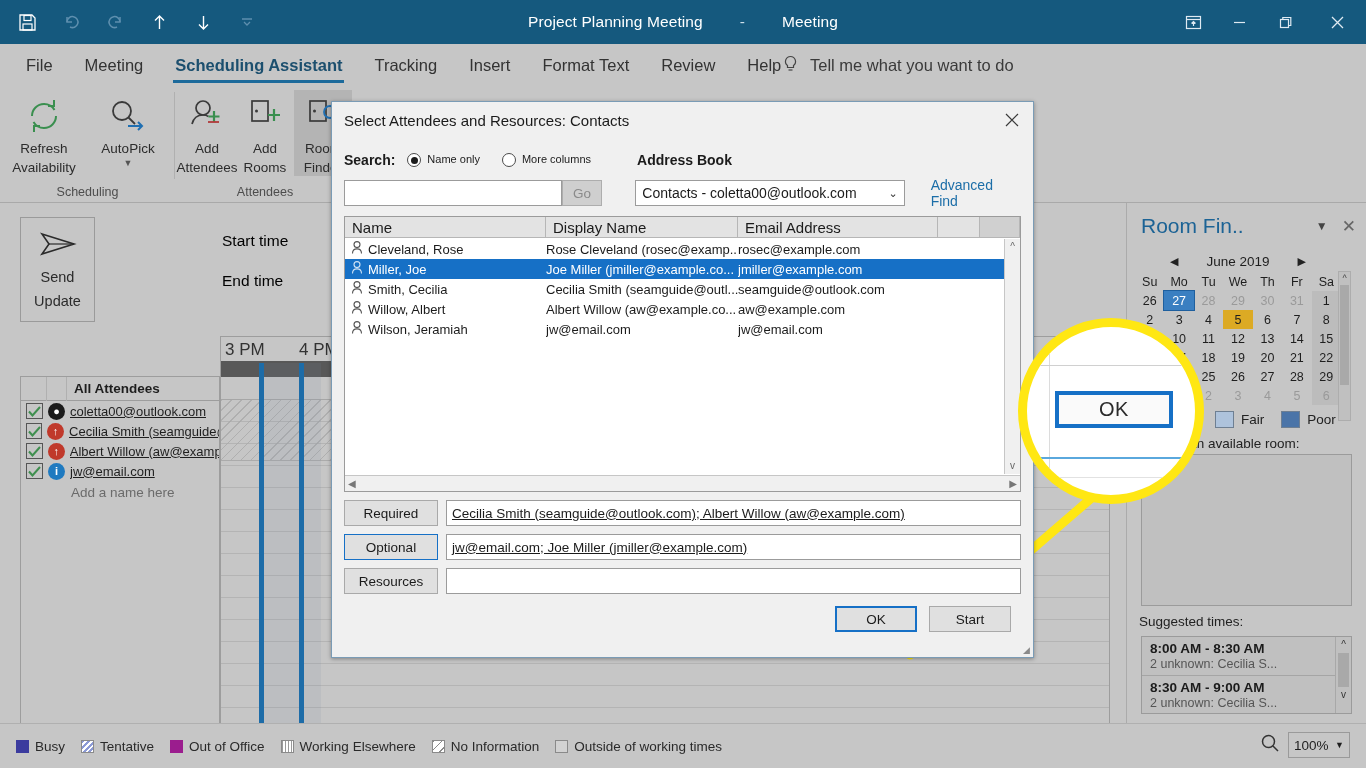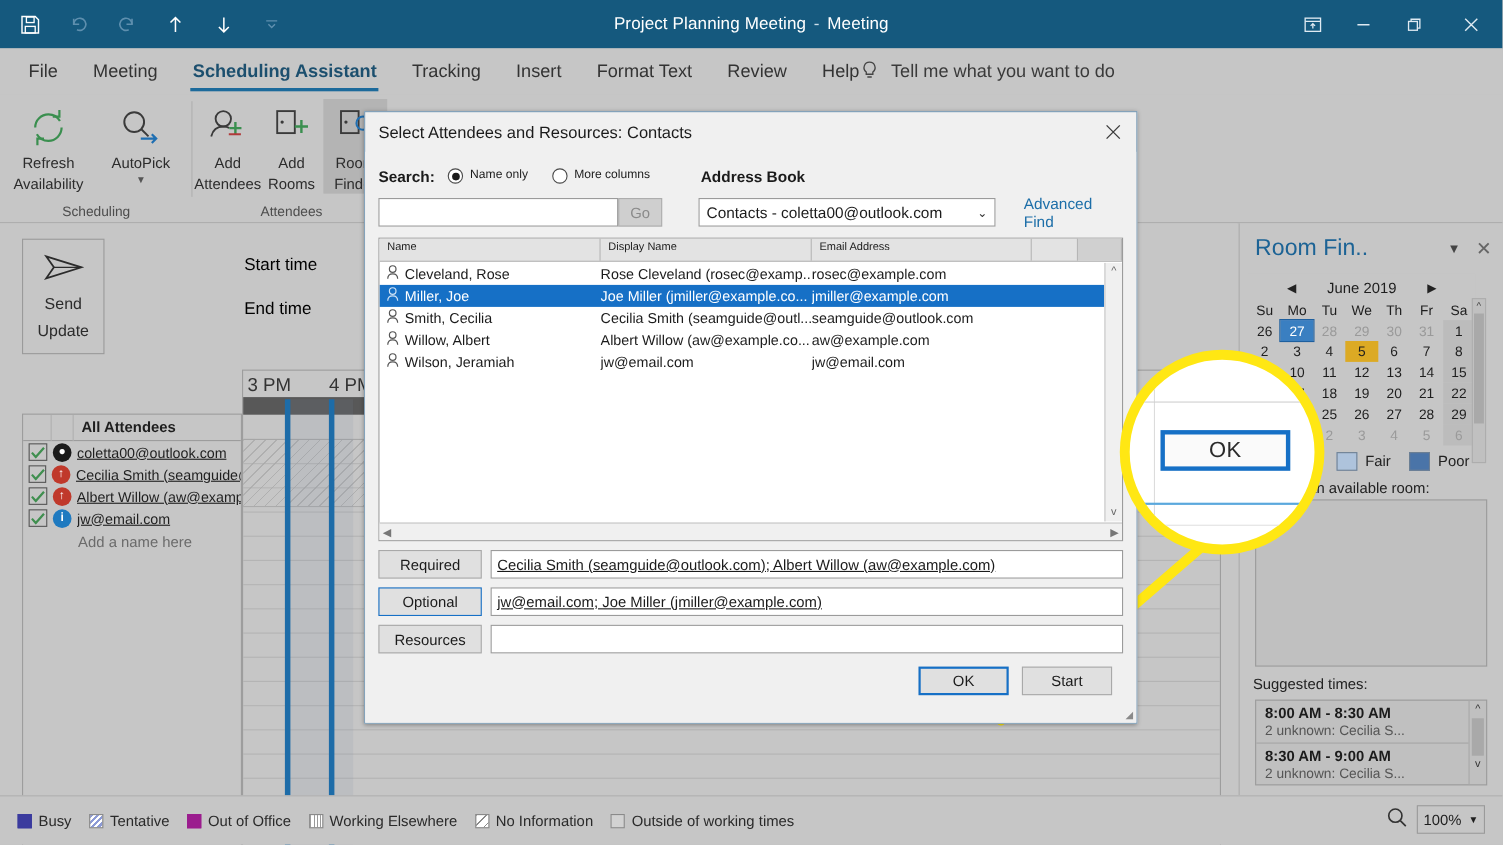--- a/index.html
+++ b/index.html
@@ -19,21 +19,21 @@
   }
   .qat{ position:absolute; left:14px; top:0; height:44px; display:flex; align-items:center; gap:18px; }
   .qat .qicon{ width:26px; height:26px; display:flex; align-items:center; justify-content:center;
     color:#cfe2ee; font-size:19px; line-height:1; }
   .qat .qicon.bright{ color:#ffffff; }
   .qat .qicon.dim{ color:#5e8fae; }
   .qat .qicon.small{ font-size:12px; }
   .title-text{
     position:absolute; left:0; top:0; width:1366px; height:44px;
     display:flex; align-items:center; justify-content:center;
-    font-size:15.5px; color:#ffffff; letter-spacing:.1px;
+    font-size:15.5px; color:#ffffff; letter-spacing:.1px;gap:30px;
   }
   .title-text .sep{ margin:0 7px; color:#cddfea; }
   .winbtns{ position:absolute; right:0; top:0; height:44px; display:flex; align-items:stretch; }
   .winbtn{ width:46px; display:flex; align-items:center; justify-content:center;
     color:#dfeaf2; font-size:16px; }
   .winbtn.close{ width:58px; font-size:19px; }
   .winbtn svg{ display:block; }
 
   
   .tabstrip{
@@ -199,21 +199,21 @@
   .srow2{ display:flex; align-items:center; height:34px; margin-top:2px; }
   .searchbox{ width:225px; height:26px; background:#fff; border:1px solid #9b9b9b; }
   .gobtn{ width:42px; height:26px; background:#cfcfcf; border:1px solid #adadad;
     display:flex; align-items:center; justify-content:center; font-size:13.5px; color:#8a8a8a; }
   .abselect{ width:278px; height:26px; margin-left:33px; background:#fff; border:1px solid #9b9b9b;
     display:flex; align-items:center; padding:0 6px; font-size:14px; color:#1b1b1b; justify-content:space-between; }
   .abselect .cv{ font-size:11px; color:#333; }
   .advfind{ margin-left:26px; font-size:14px; color:#1c6ea8; }
   .listwrap{ margin-top:6px; border:1px solid #9b9b9b; background:#fff; height:276px; position:relative; }
   .lhead{ display:flex; height:21px; background:#e3e3e3; border-bottom:1px solid #b6b6b6; }
-  .lhead .hc{ border-right:1px solid #b6b6b6; font-size:10px; color:#1b1b1b;
+  .lhead .hc{ border-right:1px solid #b6b6b6; font-size:15px; color:#1b1b1b;
     padding:2px 0 0 7px; }
   .lbody{ position:absolute; left:0; top:22px; right:16px; bottom:17px; overflow:hidden; }
   .lrow{ display:flex; align-items:center; height:20px; font-size:13px; color:#1b1b1b; }
   .lrow.sel{ background:#1670c6; color:#fff; }
   .lrow .c-name{ width:201px; display:flex; align-items:center; gap:5px; padding-left:6px; overflow:hidden; white-space:nowrap; }
   .lrow .c-disp{ width:192px; overflow:hidden; white-space:nowrap; }
   .lrow .c-mail{ width:200px; overflow:hidden; white-space:nowrap; }
   .vscroll{ position:absolute; right:0; top:22px; width:16px; bottom:17px; background:#f0f0f0;
     border-left:1px solid #c6c6c6; }
   .vscroll .va{ text-align:center; font-size:10px; color:#666; line-height:16px; }

